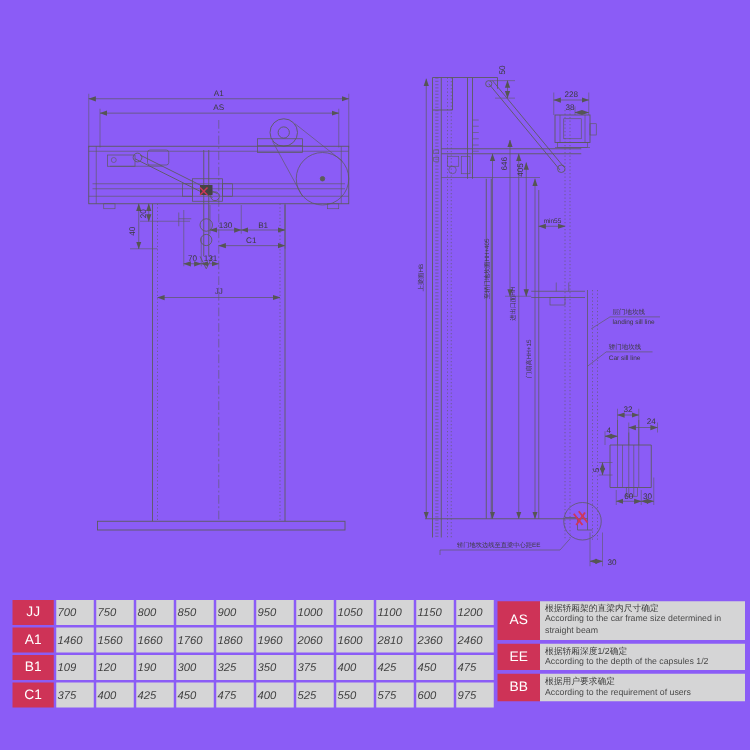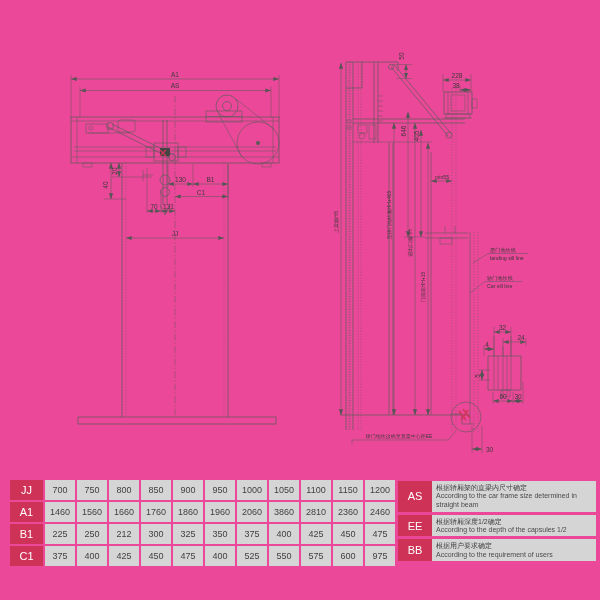--- a/index.html
+++ b/index.html
@@ -1,28 +1,28 @@
 <!DOCTYPE html>
 <html><head>
 <meta charset="utf-8">
 <style>
   html,body{margin:0;padding:0;background:#fff;}
-  .canvas{position:relative;width:600px;height:600px;background:#ec4899;overflow:hidden;
+  .canvas{position:relative;width:600px;height:600px;background:#8b5cf6;overflow:hidden;
           font-family:"Liberation Sans",sans-serif;}
   svg text{font-family:"Liberation Sans",sans-serif;}
   .dt{font-size:6.5px;fill:#3a3a3a;}
   .dts{font-size:5px;fill:#3a3a3a;}
   .dtx{font-size:5.2px;fill:#3a3a3a;}
   
   table{border-collapse:separate;}
   .size-table{position:absolute;left:8px;top:478px;border-spacing:2px;}
   .size-table th{background:#ce3357;color:#fff;font-size:11px;font-weight:400;
                  width:31px;height:18px;text-align:center;vertical-align:middle;}
   .size-table td{background:#d5d5d6;color:#3f3f3f;font-size:9px;width:28px;height:18px;
-                 text-align:center;vertical-align:middle;}
+                 text-align:left;vertical-align:middle;font-style:italic;}
   .legend-table{position:absolute;left:398px;top:478px;border-spacing:0 3px;}
   .legend-table th{background:#ce3357;color:#fff;font-size:11px;font-weight:400;
                    width:32px;text-align:center;vertical-align:middle;}
   .legend-table td{background:#d5d5d6;color:#3c3c3c;width:156px;padding:2px 4px;vertical-align:middle;}
   .legend-table .cn{font-size:7px;line-height:1.3;}
   .legend-table .en{font-size:7px;line-height:1.25;color:#4a4a4a;}
 </style>
 </head>
 <body>
 
@@ -297,30 +297,30 @@
         </tr>
         <tr>
           <th>A1</th>
           <td>1460</td>
           <td>1560</td>
           <td>1660</td>
           <td>1760</td>
           <td>1860</td>
           <td>1960</td>
           <td>2060</td>
-          <td>3860</td>
+          <td>1600</td>
           <td>2810</td>
           <td>2360</td>
           <td>2460</td>
         </tr>
         <tr>
           <th>B1</th>
-          <td>225</td>
-          <td>250</td>
-          <td>212</td>
+          <td>109</td>
+          <td>120</td>
+          <td>190</td>
           <td>300</td>
           <td>325</td>
           <td>350</td>
           <td>375</td>
           <td>400</td>
           <td>425</td>
           <td>450</td>
           <td>475</td>
         </tr>
         <tr>

